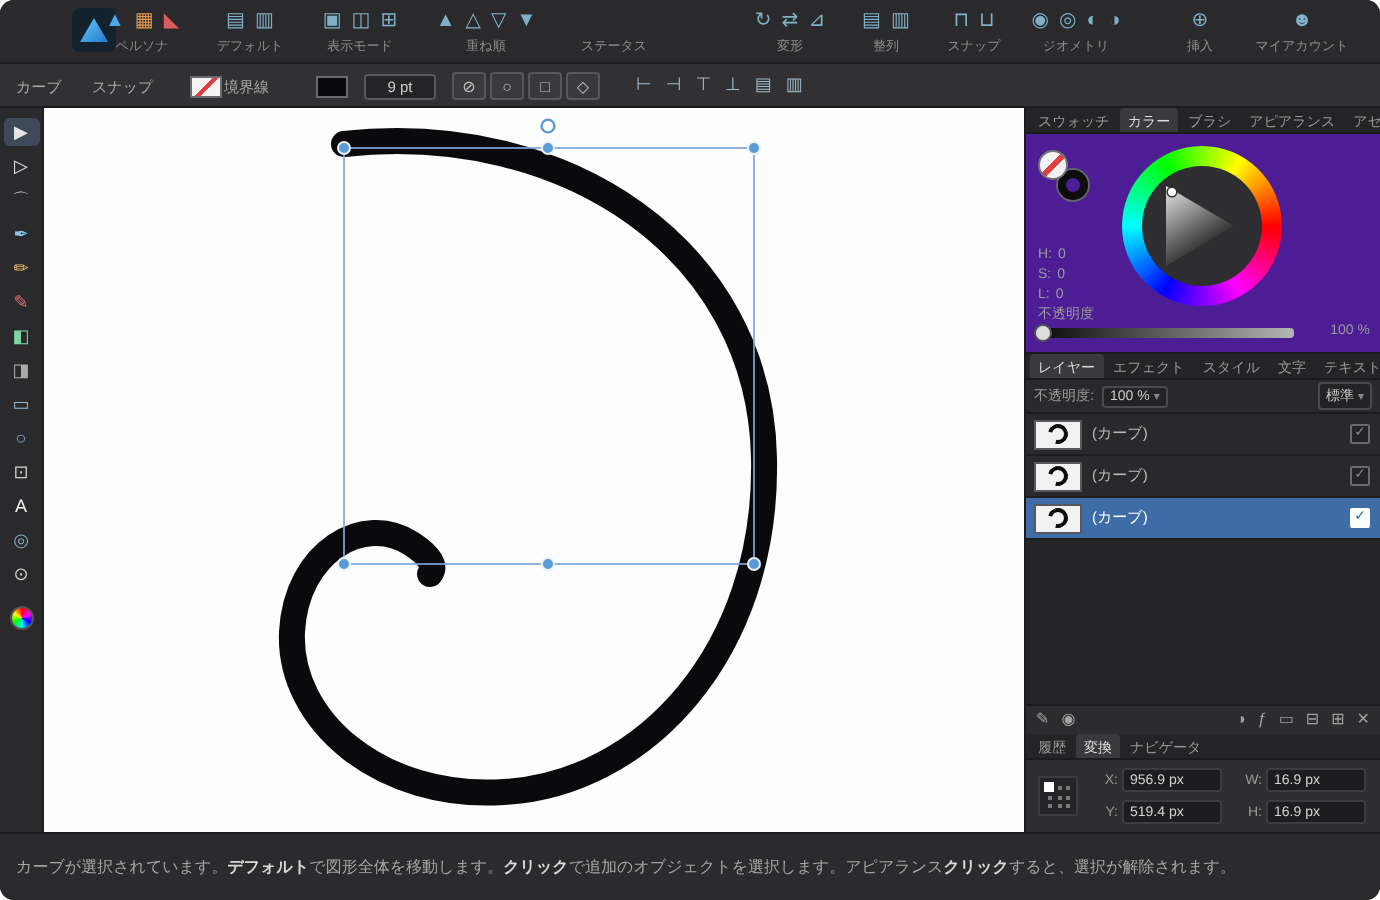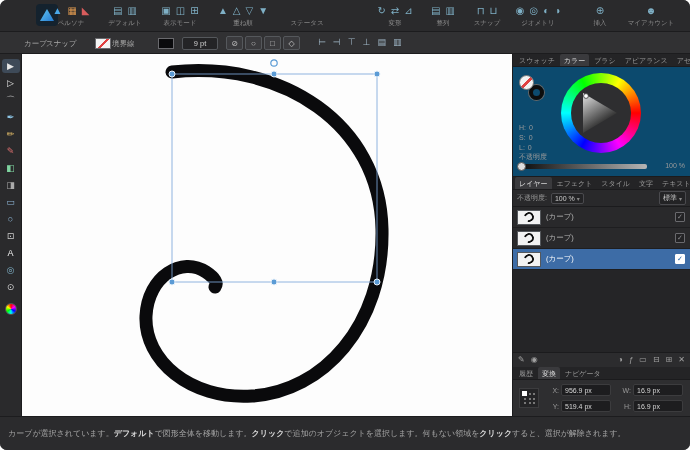--- a/index.html
+++ b/index.html
@@ -36,21 +36,21 @@
 .toolsbar{position:absolute;left:0;top:54px;width:22px;bottom:17px;background:#2a2a2c;border-right:1px solid #1c1c1e;display:flex;flex-direction:column;align-items:center;padding-top:5px;gap:3px}
 .tool{width:18px;height:14px;display:flex;align-items:center;justify-content:center;font-size:9px;line-height:1;background:none;border:none;font-family:inherit}
 .tool.selected{background:#3e4a58;border-radius:3px}
 .color-well{width:12px;height:12px;border-radius:50%;margin-top:6px;border:1px solid #555;background:conic-gradient(#f00,#f0f,#00f,#0ff,#0f0,#ff0,#f00)}
 
 
 .canvas{position:absolute;left:22px;top:54px;width:490px;height:379px;background:#fdfdfd}
 .canvas svg{display:block}
 
 
-.rpanel{position:absolute;right:0;top:54px;width:178px;bottom:17px;background:#0c4a6e;border-left:1px solid #1c1c1e;display:flex;flex-direction:column}
+.rpanel{position:absolute;right:0;top:54px;width:178px;bottom:17px;background:#4c1d95;border-left:1px solid #1c1c1e;display:flex;flex-direction:column}
 .tabrow{height:13px;background:#242426;display:flex;gap:1px;padding:0 2px;border-bottom:1px solid #1b1b1d;overflow:hidden}
 .tab{font-size:7px;color:#999;padding:2px 4px;white-space:nowrap;background:none;border:none;font-family:inherit}
 .tab.active{background:#3a3a3d;color:#ddd;border-radius:2px 2px 0 0}
 .color-body{height:110px;position:relative;border-bottom:1px solid #1b1b1d}
 .fs-front{position:absolute;left:6px;top:8px;width:15px;height:15px;border-radius:50%;background:#f2f2f2 linear-gradient(135deg,transparent 44%,#e04040 44%,#e04040 58%,transparent 58%);border:1px solid #777;z-index:2}
 .fs-back{position:absolute;left:16px;top:18px;width:15px;height:15px;border-radius:50%;border:4px solid #0d0d0d;background:transparent;box-shadow:0 0 0 1px #666}
 .wheel{position:absolute;left:48px;top:6px;width:80px;height:80px}
 .ring{position:absolute;inset:0;border-radius:50%;background:conic-gradient(from 90deg,#ff0000,#ff00ff,#0000ff,#00ffff,#00ff00,#ffff00,#ff0000)}
 .hole{position:absolute;inset:10px;border-radius:50%;background:#2e2e30}
 .tri-svg{position:absolute;inset:10px}
@@ -180,21 +180,21 @@
     <div class="tb-group g10">
       <div class="tb-icons">
           <button class="tb-icon" style="color: rgb(127, 176, 198);">☻</button>
         </div>
       <span class="tb-label">マイアカウント</span>
     </div>
 
   </header>
 
   <div class="ctx">
-    <span class="lbl" style="left:24px">カーブ</span>
+    <span class="lbl" style="left:8px">カーブ</span>
     <span class="lbl" style="left:46px">スナップ</span>
     <span class="sw sw-fill"></span>
     <span class="lbl" style="left:112px">境界線</span>
     <span class="sw sw-stroke"></span>
     <div class="ctx-width">9 pt</div>
     <div class="ctx-groupA">
         <button class="ibox">⊘</button>
         <button class="ibox">○</button>
         <button class="ibox">□</button>
         <button class="ibox">◇</button>
@@ -368,16 +368,16 @@
           <span class="tf-lbl">R:</span>
           <span class="tf-val">0 °</span>
         </div><div class="tf-field">
           <span class="tf-lbl">S:</span>
           <span class="tf-val">0 °</span>
         </div></div>
     </div>
   </aside>
 
   <footer class="statusbar">
-    <span style="display:contents"><span>カーブが選択されています。</span><span class="bold">デフォルト</span><span>で図形全体を移動します。</span><span class="bold">クリック</span><span>で追加のオブジェクトを選択します。何もない領域を</span><span class="bold">クリック</span><span>すると、選択が解除されます。</span></span>
+    <span style="display:contents"><span>カーブが選択されています。</span><span class="bold">デフォルト</span><span>で図形全体を移動します。</span><span class="bold">クリック</span><span>で追加のオブジェクトを選択します。アピアランス</span><span class="bold">クリック</span><span>すると、選択が解除されます。</span></span>
   </footer>
 
 </div>
 
 </body></html>

